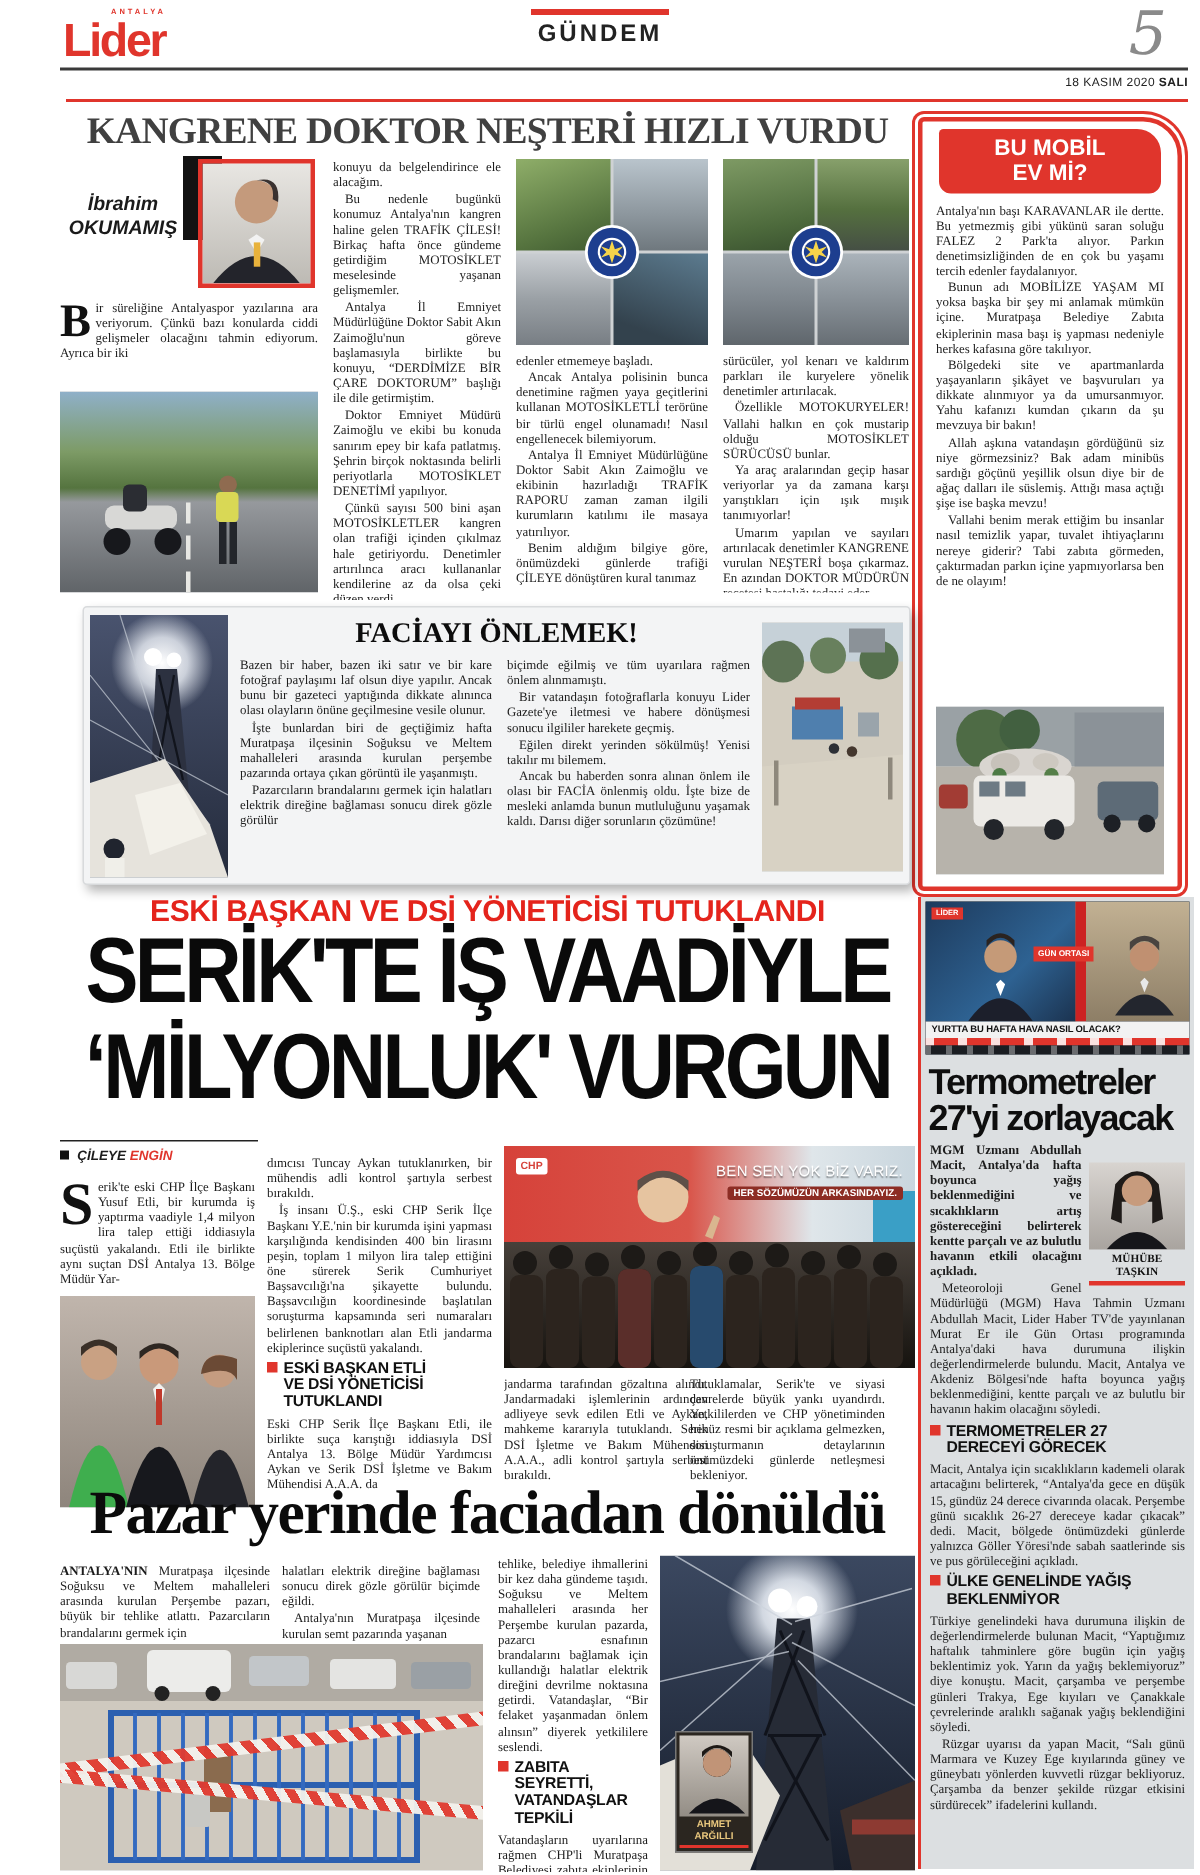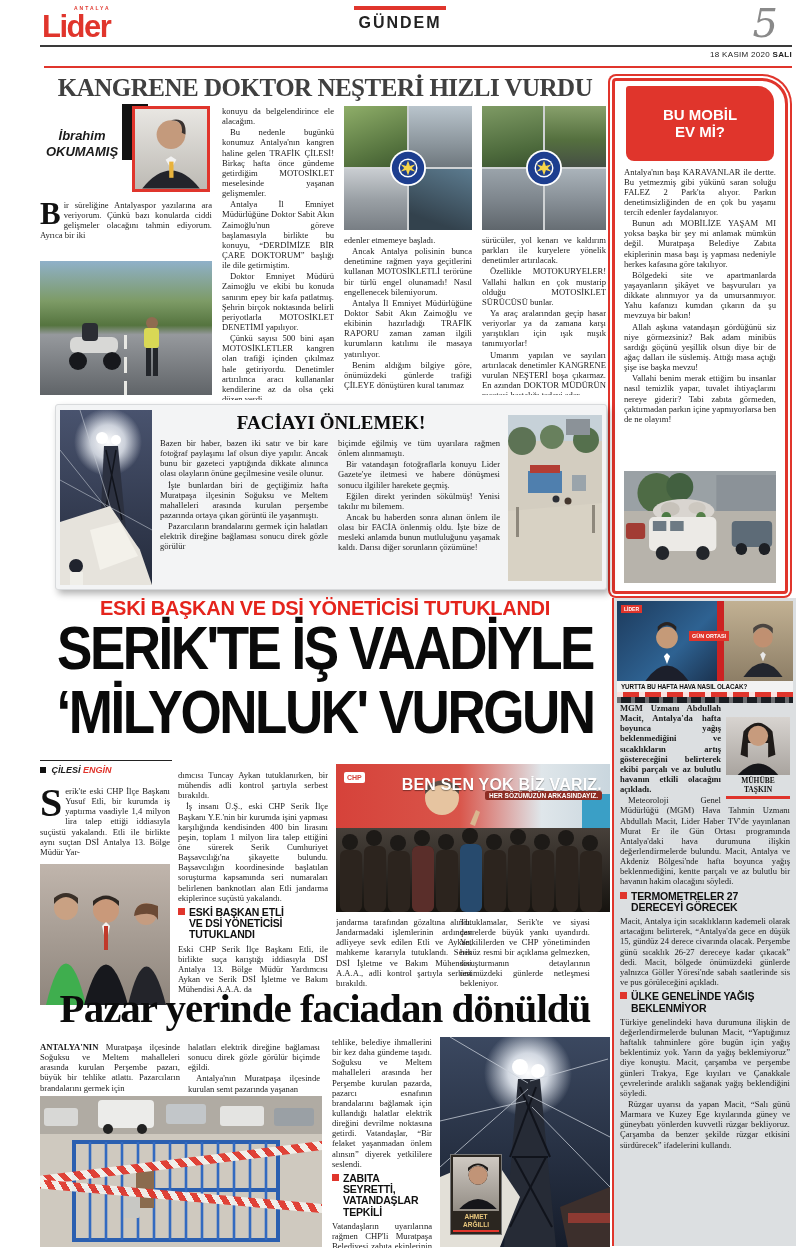--- a/index.html
+++ b/index.html
@@ -59,21 +59,21 @@
   .collage .g{display:grid;grid-template-columns:1fr 1fr;grid-template-rows:1fr 1fr;gap:2px;height:100%}
   .collage .g div{background:#98a4ad}
   .badge{position:absolute;left:50%;top:50%;width:38px;height:38px;margin:-19px 0 0 -19px}
   .txtpart{height:160px}
 
   
   .mobile-box{position:absolute;left:612px;top:78px;width:176px;height:516px;background:#fff;
               border:3px solid var(--red);border-radius:4px 26px 4px 4px;
               box-shadow:0 0 0 2px #fff,0 0 0 4px var(--red)}
   .mobile-title{width:148px;margin:5px auto 6px;background:var(--red);color:#fff;text-align:center;
-                font-weight:800;font-size:15px;line-height:1.15;padding:20px 0;border-radius:3px 16px 8px 8px}
+                font-weight:800;font-size:15px;line-height:1.15;padding:4px 0;border-radius:3px 16px 8px 8px}
   .mobile-body{padding:0 9px;height:330px}
   .mobile-photo{position:absolute;left:9px;right:9px;bottom:8px;height:112px}
 
   
   .facia{position:absolute;left:55px;top:404px;width:552px;height:186px;background:#f3f4f5;
          border:1px solid #d8dadc;border-radius:3px;box-shadow:3px 4px 7px rgba(0,0,0,.3)}
   .facia-title{position:absolute;left:100px;top:7px;width:350px;text-align:center;
                font-family:"Liberation Serif",serif;font-weight:700;font-size:19px;color:#0c0c0c}
   .facia-p1{position:absolute;left:4px;top:5px;width:92px;height:175px}
   .facia-c1{position:absolute;left:104px;top:33px;width:168px;height:148px}
@@ -89,21 +89,21 @@
   .byline{position:absolute;left:40px;top:760px;width:132px;border-top:1.5px solid #222;padding-top:4px;
           font-size:9px;font-weight:800;font-style:italic}
   .byline .bsq{display:inline-block;width:6px;height:6px;background:#111;margin-right:3px}
   .byline .rd{color:var(--red)}
   #mcol1{left:40px;top:786px;width:130px;height:219px}
   #mcol2{left:178px;top:770px;width:150px;height:235px}
   .mphoto1{position:absolute;left:40px;top:864px;width:130px;height:141px}
   .gphoto{position:absolute;left:336px;top:764px;width:274px;height:148px}
   #mcol3{left:336px;top:917px;width:136px;height:88px}
   #mcol4{left:460px;top:917px;width:130px;height:88px}
-  .banner-l1{position:absolute;right:8px;top:12px;color:#fff;font-weight:700;font-size:16px;letter-spacing:.2px;text-shadow:0 1px 1px rgba(0,0,0,.4)}
+  .banner-l1{position:absolute;right:8px;top:12px;color:#fff;font-weight:400;font-size:10px;letter-spacing:.2px;text-shadow:0 1px 1px rgba(0,0,0,.4)}
   .banner-l2{position:absolute;right:8px;top:27px;color:#fff;font-weight:700;font-size:6.5px;background:#8d2d24;padding:1px 4px;border-radius:2px}
   .chp-chip{position:absolute;left:8px;top:8px;background:#fff;color:#d6423a;font-weight:800;font-size:7px;
             padding:2px 3px;border-radius:2px}
 
   
   .weather{position:absolute;left:612px;top:598px;width:184px;height:648px;background:#dcdfe1;
            border-left:2px solid var(--red);padding:3px}
   .tv{position:relative;width:176px;height:102px;background:#0d1825;overflow:hidden}
   .tv .lhalf{position:absolute;left:0;top:0;width:100px;height:80px;background:linear-gradient(135deg,#1d3a5c,#2e6292 60%,#1b3350)}
   .tv .rhalf{position:absolute;left:100px;top:0;width:76px;height:80px;background:linear-gradient(180deg,#c2b193,#8d7e66)}
@@ -268,21 +268,21 @@
     </div>
   </div>
 
   <div class="mobile-box">
     <div class="mobile-title">
       <span>BU MOBİL</span><br>
       <span>EV Mİ?</span>
     </div>
     <div class="mobile-body b">
       <p class="ni">Antalya'nın başı KARAVANLAR ile dertte. Bu yetmezmiş gibi yükünü saran soluğu FALEZ 2 Park'ta alıyor. Parkın denetimsizliğinden de en çok bu yaşamı tercih edenler faydalanıyor.</p>
-      <p>Bunun adı MOBİLİZE YAŞAM MI yoksa başka bir şey mi anlamak mümkün değil. Muratpaşa Belediye Zabıta ekiplerinin masa başı iş yapması nedeniyle herkes kafasına göre takılıyor.</p>
+      <p>Bunun adı MOBİLİZE YAŞAM MI yoksa başka bir şey mi anlamak mümkün içine. Muratpaşa Belediye Zabıta ekiplerinin masa başı iş yapması nedeniyle herkes kafasına göre takılıyor.</p>
       <p>Bölgedeki site ve apartmanlarda yaşayanların şikâyet ve başvuruları ya dikkate alınmıyor ya da umursanmıyor. Yahu kafanızı kumdan çıkarın da şu mevzuya bir bakın!</p>
       <p>Allah aşkına vatandaşın gördüğünü siz niye görmezsiniz? Bak adam minibüs sardığı göçünü yeşillik olsun diye bir de ağaç dalları ile süslemiş. Attığı masa açtığı şişe ise başka mevzu!</p>
       <p>Vallahi benim merak ettiğim bu insanlar nasıl temizlik yapar, tuvalet ihtiyaçlarını nereye giderir? Tabi zabıta görmeden, çaktırmadan parkın içine yapmıyorlarsa ben de ne olayım!</p>
     </div>
     <div class="photo mobile-photo">
       <svg viewBox="0 0 158 112" width="100%" height="100%" preserveAspectRatio="none">
         <rect width="158" height="40" fill="#9aa1a5"></rect>
         <rect x="96" y="4" width="62" height="40" fill="#8b9298"></rect>
         <circle cx="34" cy="22" r="20" fill="#4e6b45"></circle>
           <circle cx="58" cy="16" r="14" fill="#426040"></circle>
@@ -365,21 +365,21 @@
   </div>
 
   <div class="kicker">ESKİ BAŞKAN VE DSİ YÖNETİCİSİ TUTUKLANDI</div>
   <div class="mega">
     <span>SERİK'TE İŞ VAADİYLE</span><br>
     <span>‘MİLYONLUK' VURGUN</span>
   </div>
 
   <div class="byline">
     <span class="bsq"></span>
-    <span>ÇİLESİ</span>
+    <span>ÇİLEYE</span>
     <span class="rd">ENGİN</span>
   </div>
 
   <div id="mcol1" class="abs b">
     <p class="ni"><span class="dc big">S</span><span>erik'te eski CHP İlçe Başkanı Yusuf Etli, bir kurumda iş yaptırma vaadiyle 1,4 milyon lira talep ettiği iddiasıyla suçüstü yakalandı. Etli ile birlikte aynı suçtan DSİ Antalya 13. Bölge Müdür Yar-</span></p>
   </div>
 
   <div class="photo mphoto1">
     <svg viewBox="0 0 130 141" width="100%" height="100%" preserveAspectRatio="none">
       <defs>
@@ -492,36 +492,40 @@
           <path d="M13 9 q7 -9 14 0 l0 -4 q-7 -6 -14 0z" fill="#4a4440"></path>
         <path d="M6 40 Q20 20 34 40 Z" fill="#23262e"></path>
           <path d="M18 24 l2 5 2 -5 -2 -2z" fill="#e8e8e8"></path>
       </svg>
       <span class="chip ch">LİDER</span>
       <span class="chip prog">GÜN ORTASI</span>
       <div class="l3">YURTTA BU HAFTA HAVA NASIL OLACAK?</div>
       <div class="tick"></div>
       <div class="bot"></div>
     </div>
+    <div class="wx-head">
+      <span>Termometreler</span><br>
+      <span>27'yi zorlayacak</span>
+    </div>
     <div class="wx-body b">
       <div class="rep">
         <div class="ph">
           <svg viewBox="0 0 40 40" width="64" height="58">
             <path d="M10 10 q10 -12 20 0 l2 16 -5 2 0 -10 -14 0 0 10 -5 -2z" fill="#1f1b19"></path>
             <circle cx="20" cy="13" r="7" fill="#c79b7d"></circle>
             <path d="M6 40 Q20 24 34 40 Z" fill="#16161a"></path>
           </svg>
         </div>
         <div class="nm">
           <span>MÜHÜBE</span><br>
           <span>TAŞKIN</span>
         </div>
         <div class="ul"></div>
       </div>
-      <p class="ni lead">MGM Uzmanı Abdullah Macit, Antalya'da hafta boyunca yağış beklenmediğini ve sıcaklıkların artış göstereceğini belirterek ekibi parçalı ve az bulutlu havanın etkili olacağını açıkladı.</p>
+      <p class="ni lead">MGM Uzmanı Abdullah Macit, Antalya'da hafta boyunca yağış beklenmediğini ve sıcaklıkların artış göstereceğini belirterek kentte parçalı ve az bulutlu havanın etkili olacağını açıkladı.</p>
       <p>Meteoroloji Genel Müdürlüğü (MGM) Hava Tahmin Uzmanı Abdullah Macit, Lider Haber TV'de yayınlanan Murat Er ile Gün Ortası programında Antalya'daki hava durumuna ilişkin değerlendirmelerde bulundu. Macit, Antalya ve Akdeniz Bölgesi'nde hafta boyunca yağış beklenmediğini, kentte parçalı ve az bulutlu bir havanın hakim olacağını söyledi.</p>
       <div class="sub">
         <span class="sq"></span>
         <span>TERMOMETRELER 27</span><br>
         <span>DERECEYİ GÖRECEK</span>
       </div>
       <p class="ni">Macit, Antalya için sıcaklıkların kademeli olarak artacağını belirterek, “Antalya'da gece en düşük 15, gündüz 24 derece civarında olacak. Perşembe günü sıcaklık 26-27 dereceye kadar çıkacak” dedi. Macit, bölgede önümüzdeki günlerde yalnızca Göller Yöresi'nde sabah saatlerinde sis ve pus görüleceğini açıkladı.</p>
       <div class="sub">
         <span class="sq"></span>
         <span>ÜLKE GENELİNDE YAĞIŞ</span><br>

